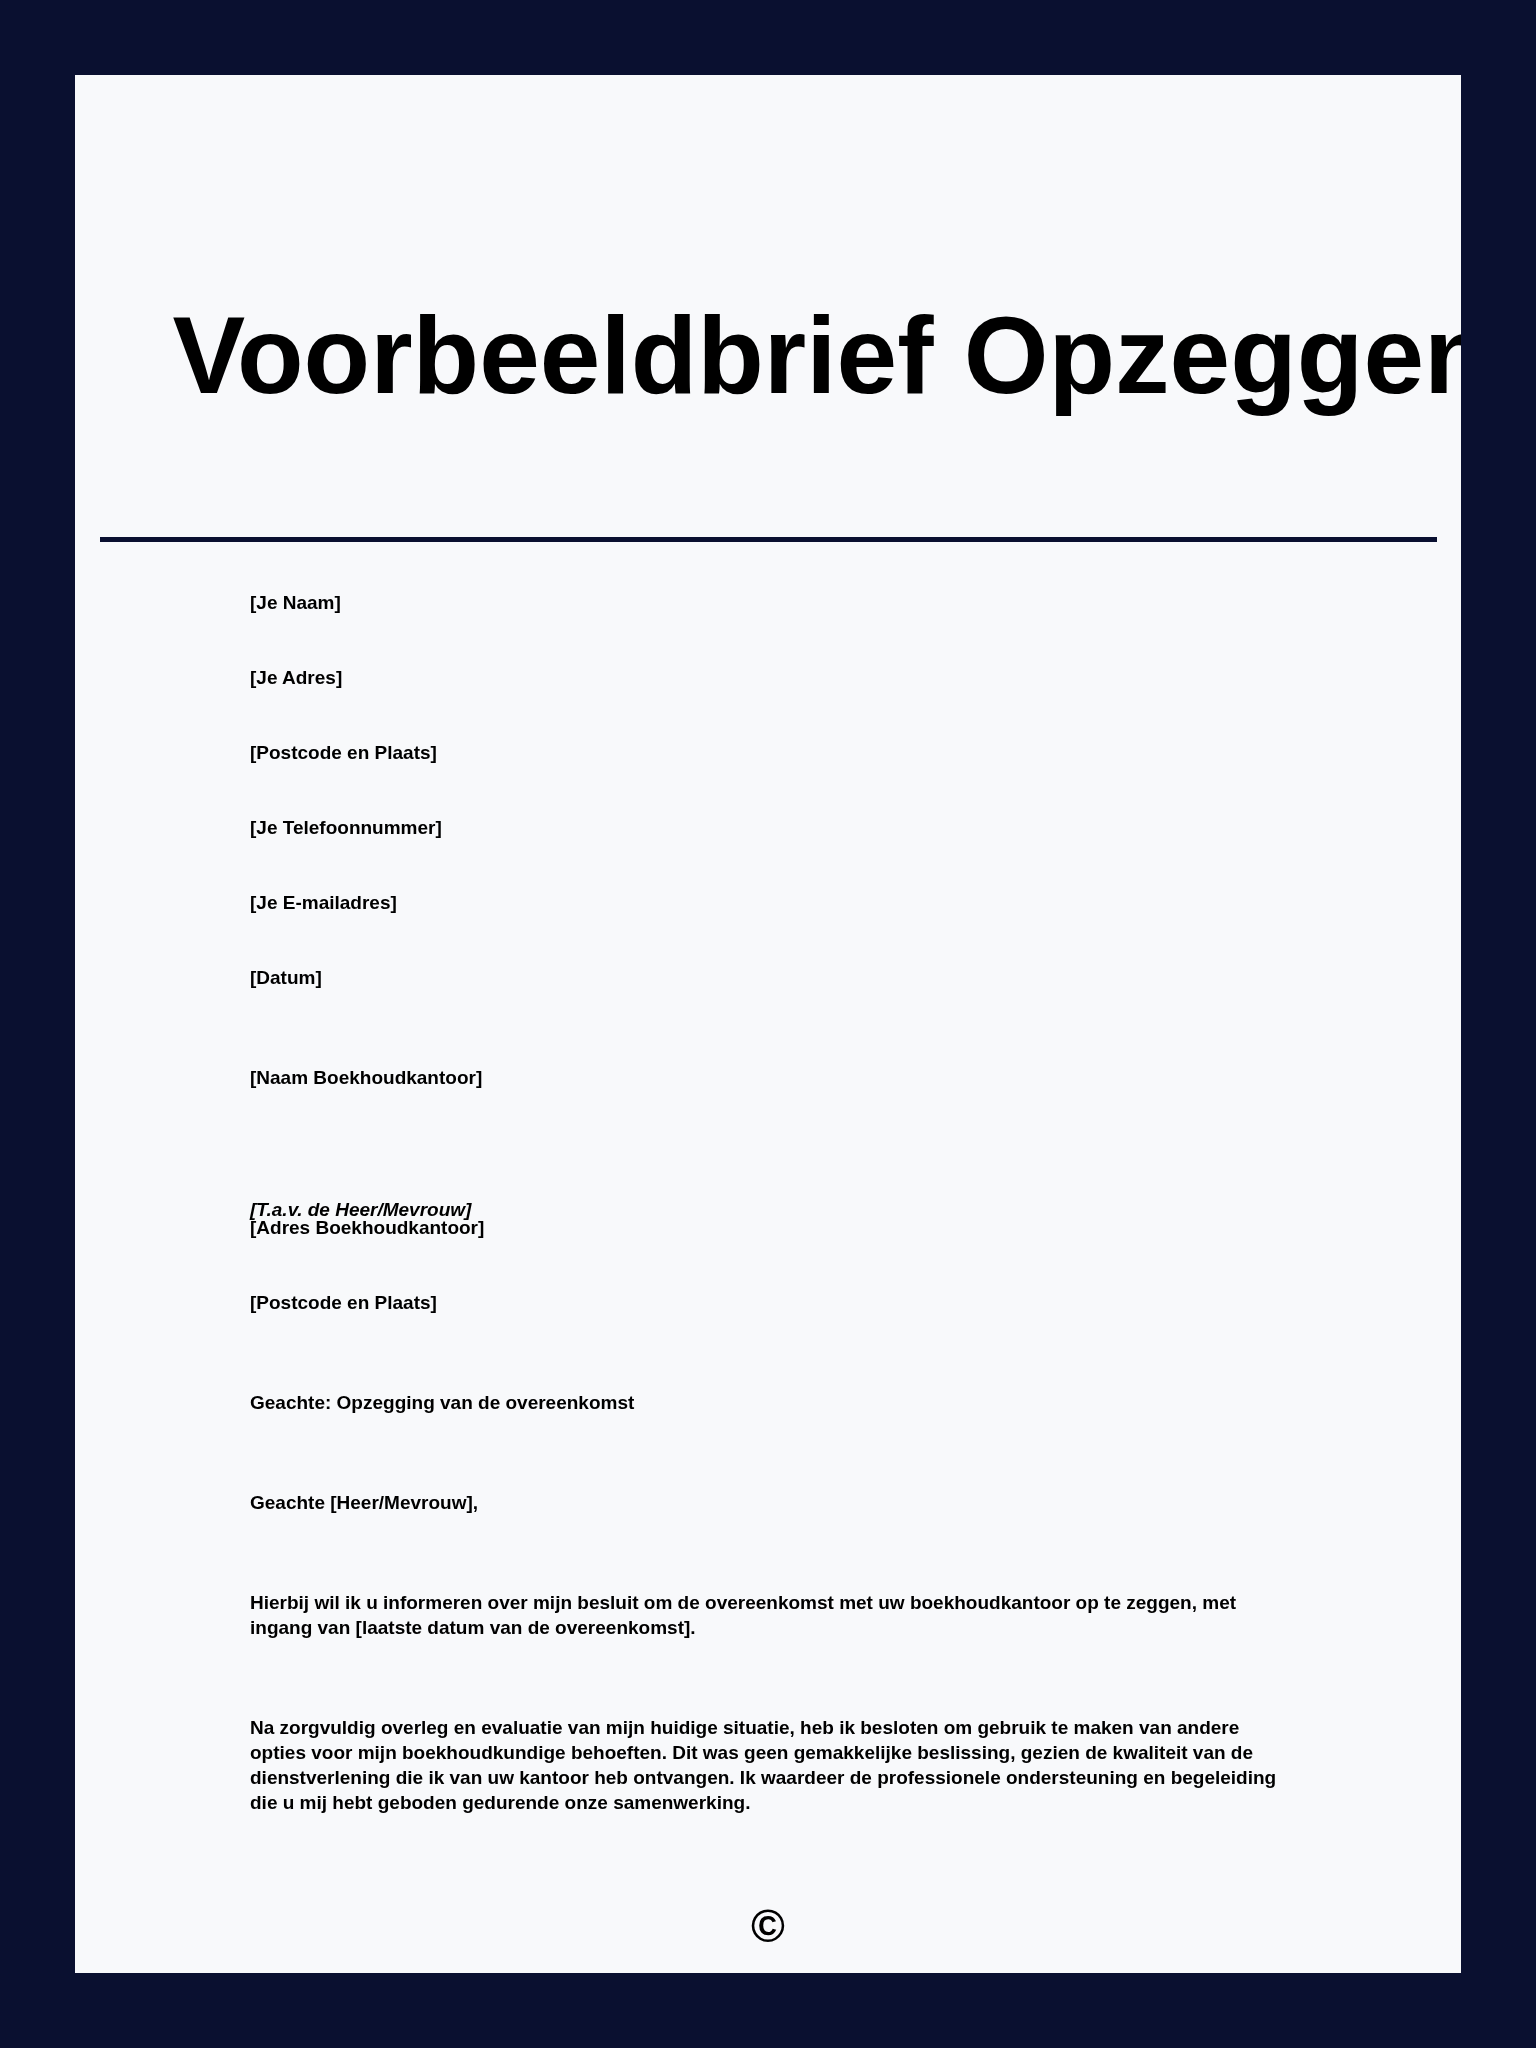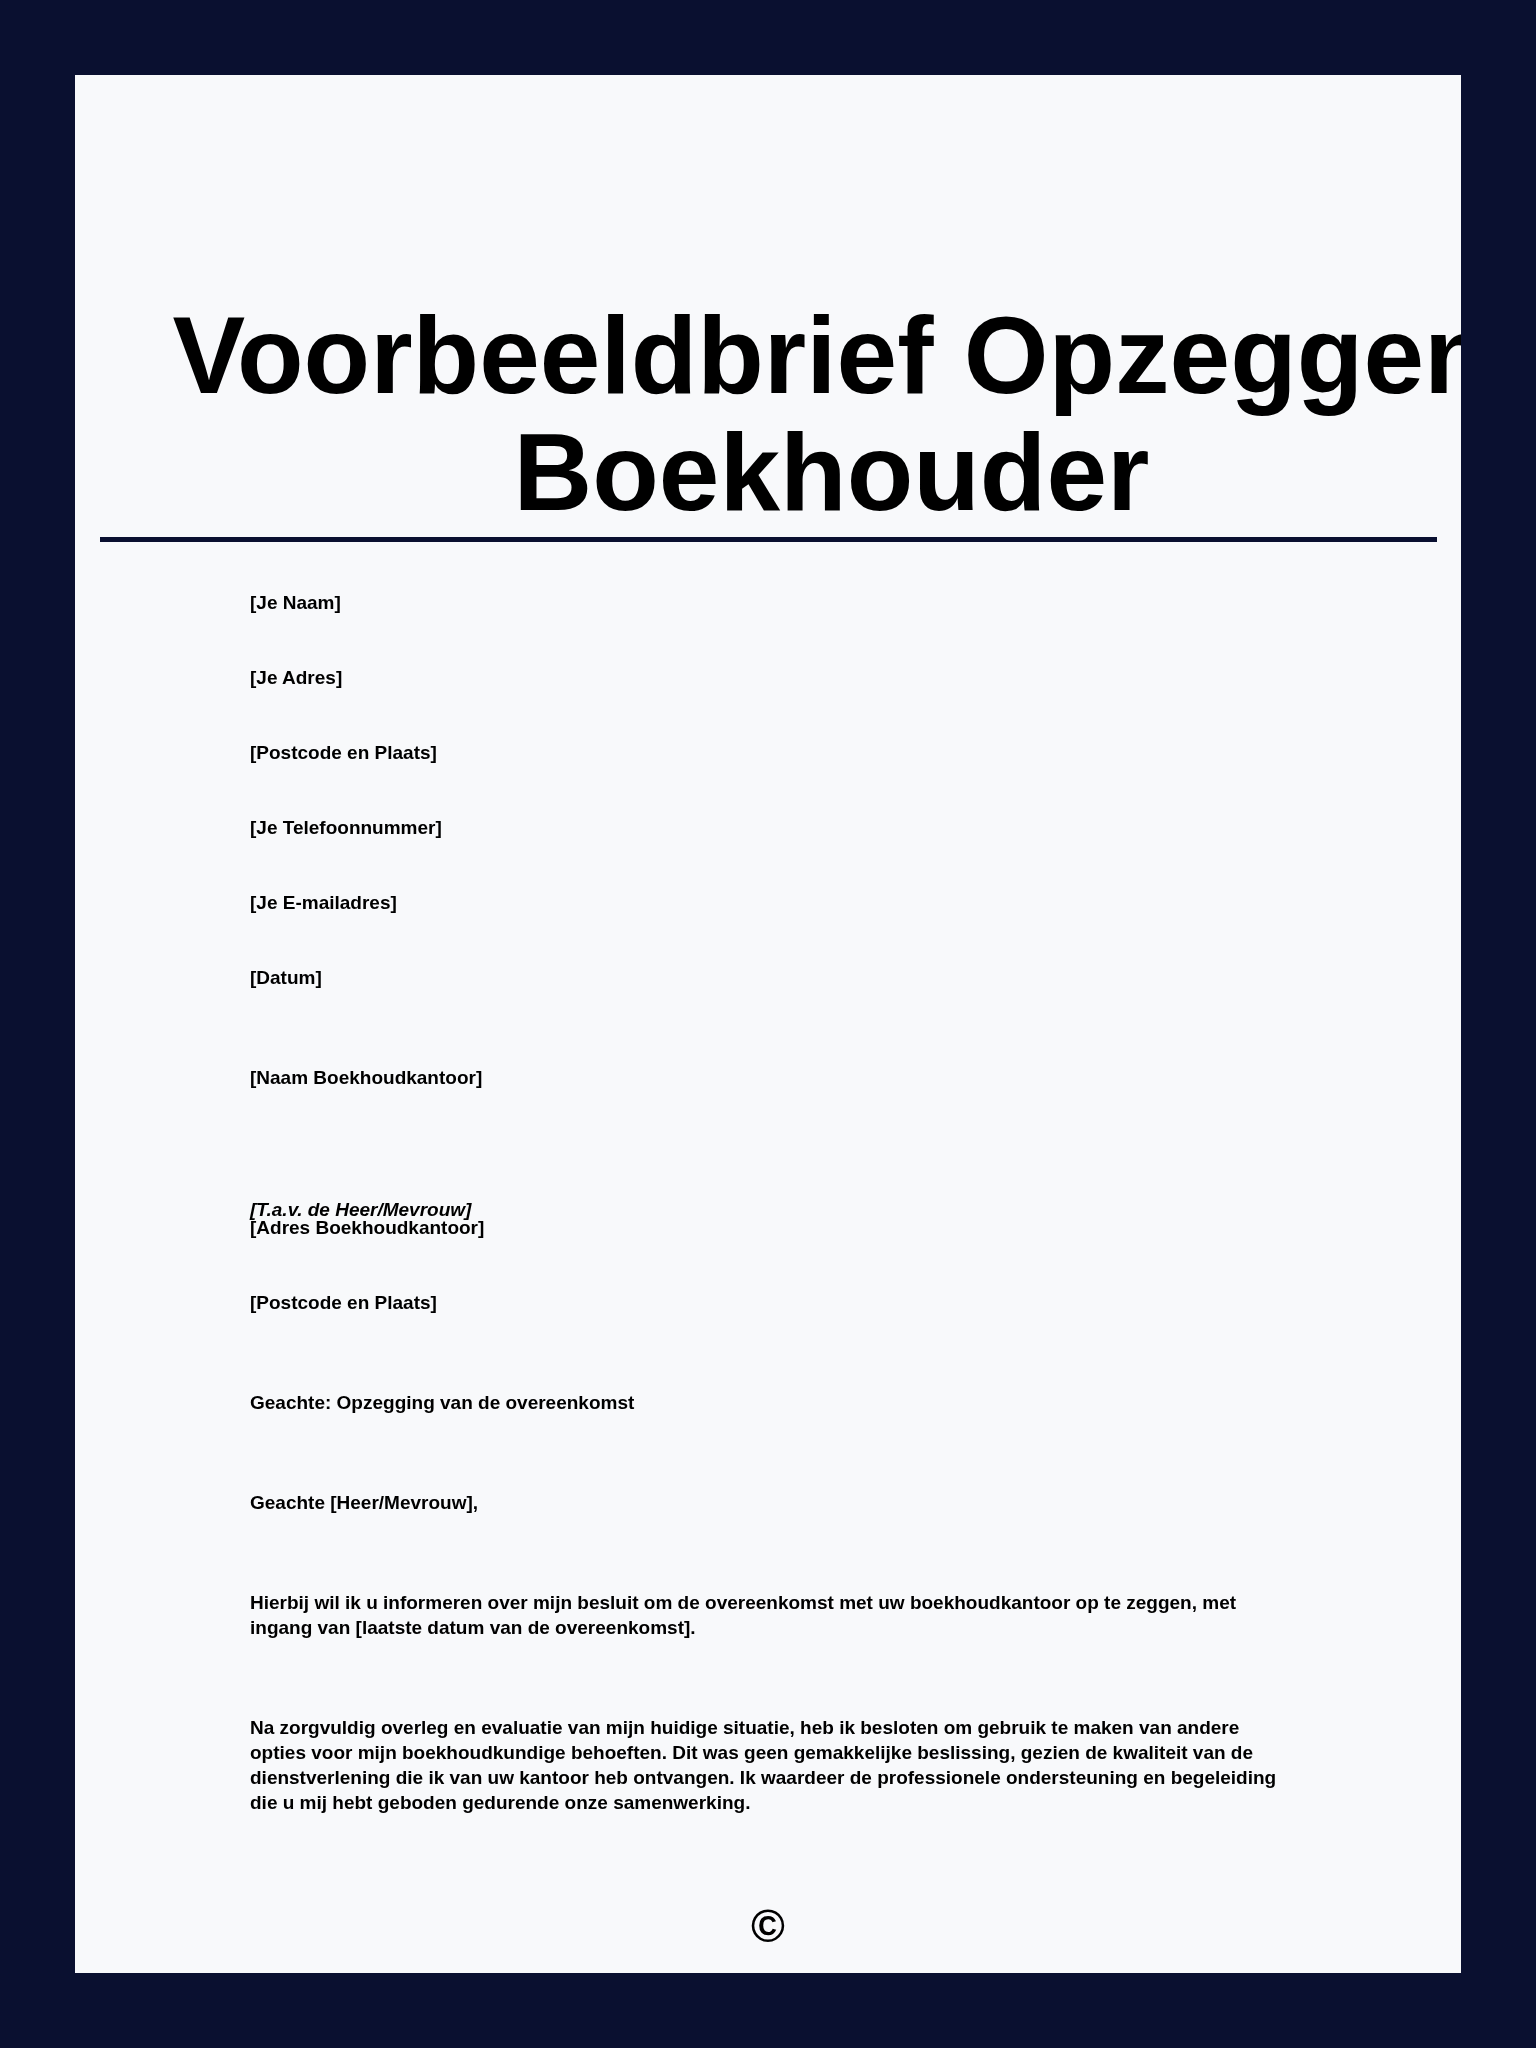--- a/index.html
+++ b/index.html
@@ -77,21 +77,20 @@
     color: #000000;
   }
 </style>
 </head>
 <body>
 
 <div class="card">
 
   <h1 class="title">
     <span>Voorbeeldbrief Opzeggen</span><br>
-    <span>Boekhouder</span>
   </h1>
 
   <div class="divider"></div>
 
   <div class="letter">
 
     <div class="line" style="top:515px;">[Je Naam]</div>
     <div class="line" style="top:590px;">[Je Adres]</div>
     <div class="line" style="top:665px;">[Postcode en Plaats]</div>
     <div class="line" style="top:740px;">[Je Telefoonnummer]</div>

